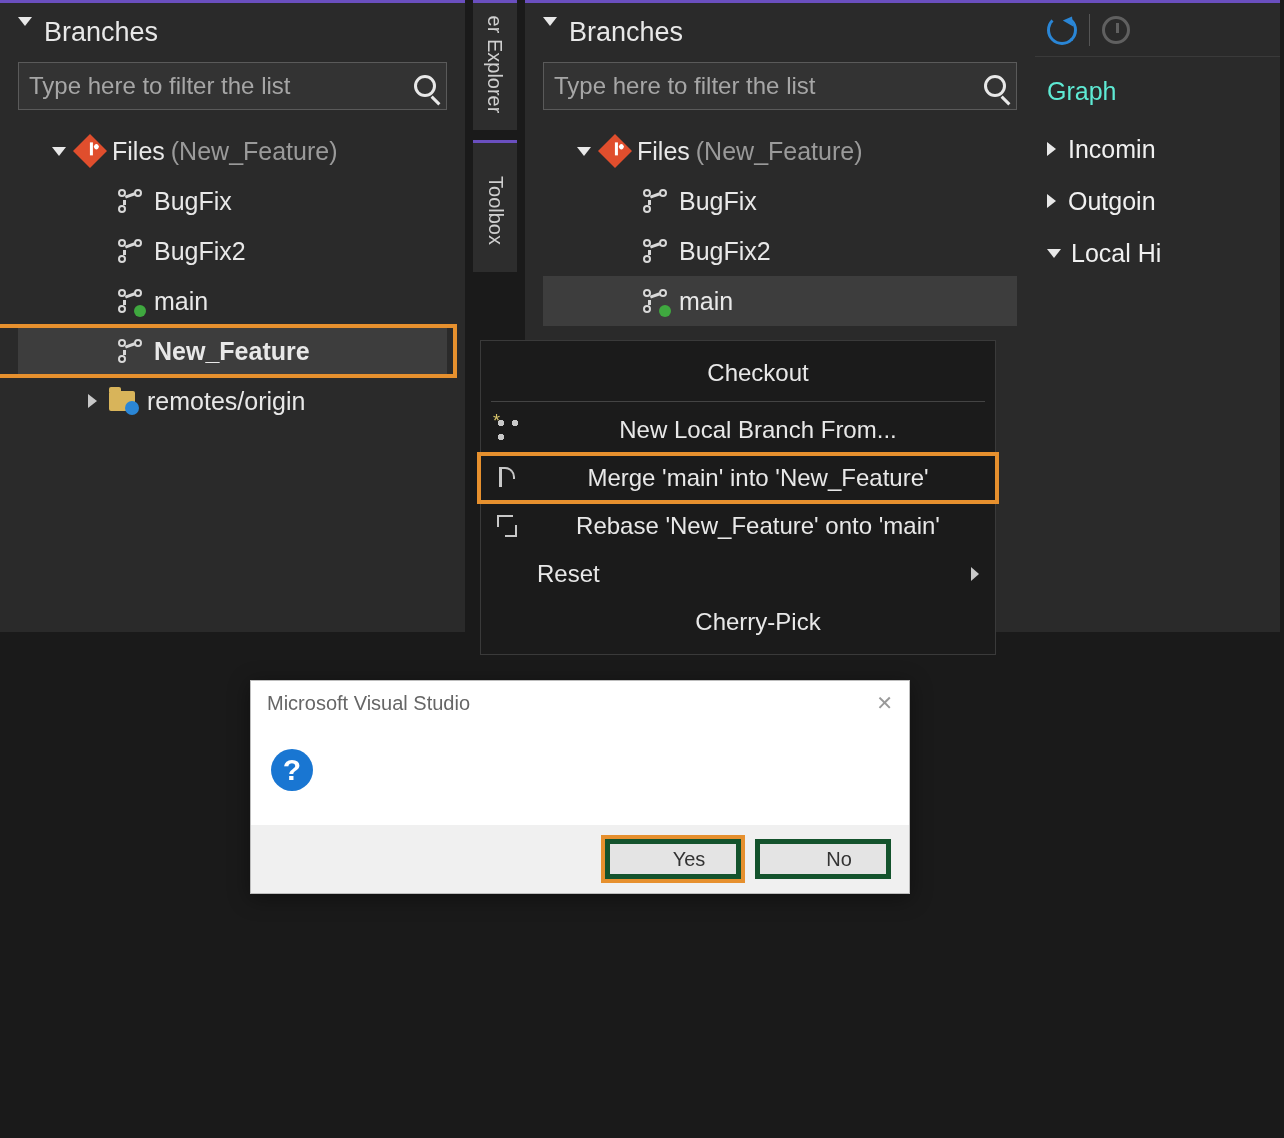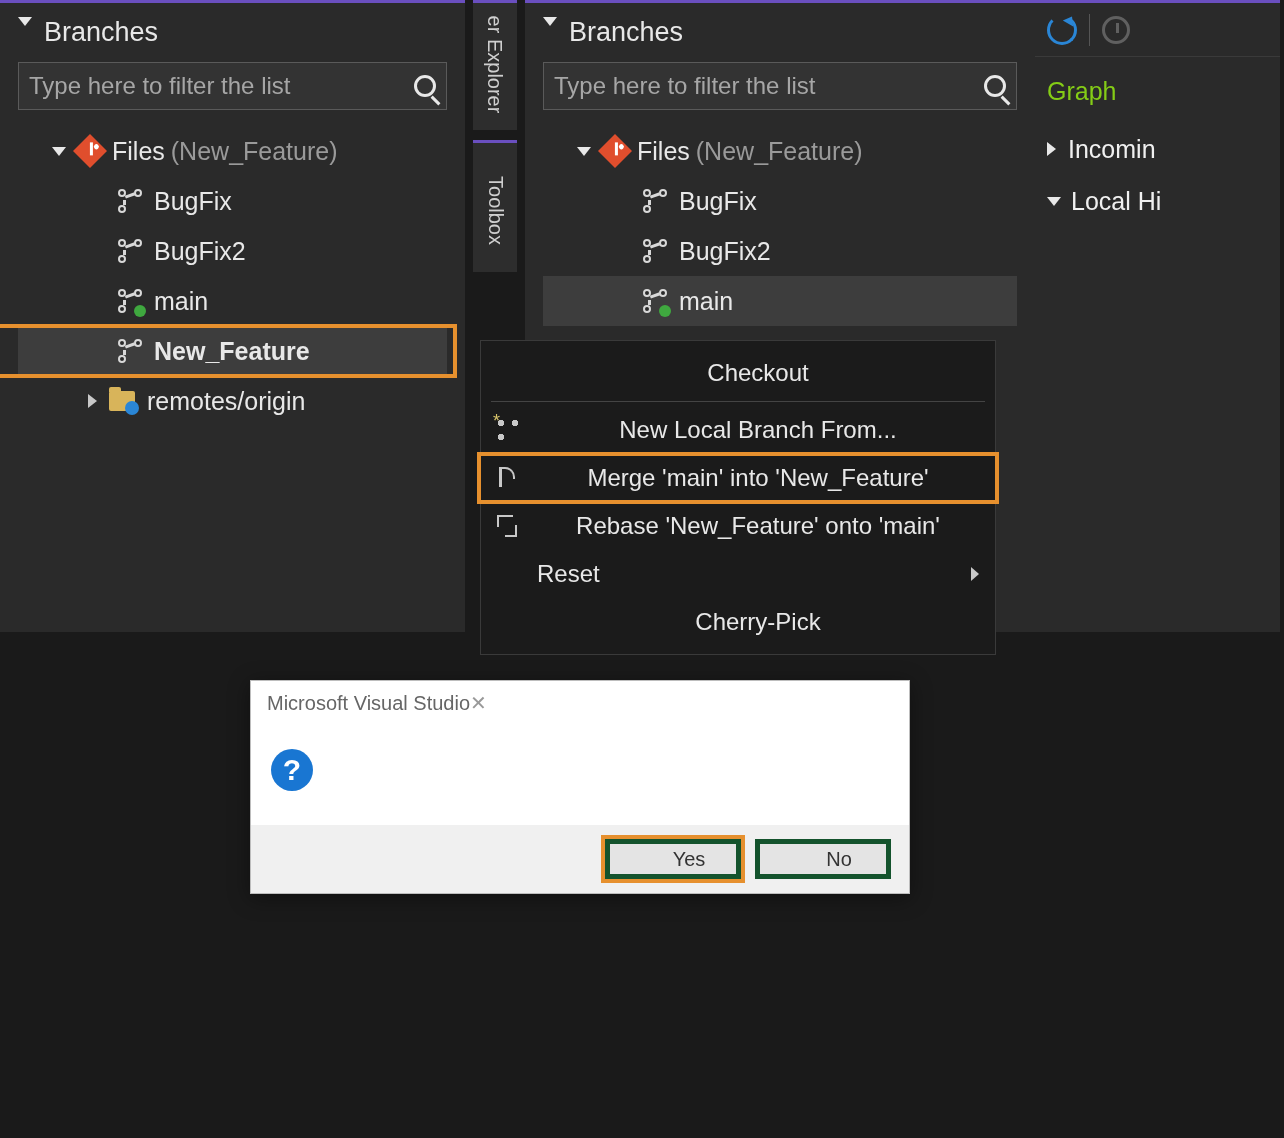--- a/index.html
+++ b/index.html
@@ -354,35 +354,35 @@
     border-radius:50%;
     position:relative;
     opacity:0.7;
   }
   .clock-icon::before{
     content:"";position:absolute;
     left:11px; top:4px; width:3px; height:10px; background:#777;
   }
   .right-body { padding:8px 12px; font-size:25px; }
   .right-body .row { display:flex; align-items:center; height:52px; }
-  .right-body .row.header { font-size:25px; color:#84cc16; margin-bottom:6px; }
+  .right-body .row.header { font-size:25px; color:#5eead4; margin-bottom:6px; }
 
   
   .dialog-wrap {
     position:absolute;
     left:250px; top:680px;
     width:660px;
     background:#fff;
     color:#333;
     border:1px solid #bdbdbd;
     box-shadow:0 4px 20px rgba(0,0,0,0.4);
   }
   .dialog-title {
     display:flex;
-    justify-content:flex-start;
+    justify-content:space-between;
     align-items:center;
     padding:10px 16px;
     font-size:20px;
     color:#666;
   }
   .dialog-close { color:#999; font-size:20px; }
   .dialog-body {
     display:flex;
     padding:24px 20px 34px 20px;
     gap:18px;
@@ -557,20 +557,24 @@
     </div>
     <div class="right-body">
       <div class="row header">
           <span>Graph</span>
         </div>
       <div class="row">
         <span class="caret-right"></span>
         <span style="font-weight:500;">Incomin</span>
       </div>
       <div class="row">
+        <span class="caret-right"></span>
+        <span style="font-weight:500;">Outgoin</span>
+      </div>
+      <div class="row">
         <span class="caret-down" style="margin-right:10px;"></span>
         <span style="font-weight:500;">Local Hi</span>
       </div>
     </div>
   </div>
 </div>
 
 <div class="context-menu">
   <div class="item">
     <span>Checkout</span>

